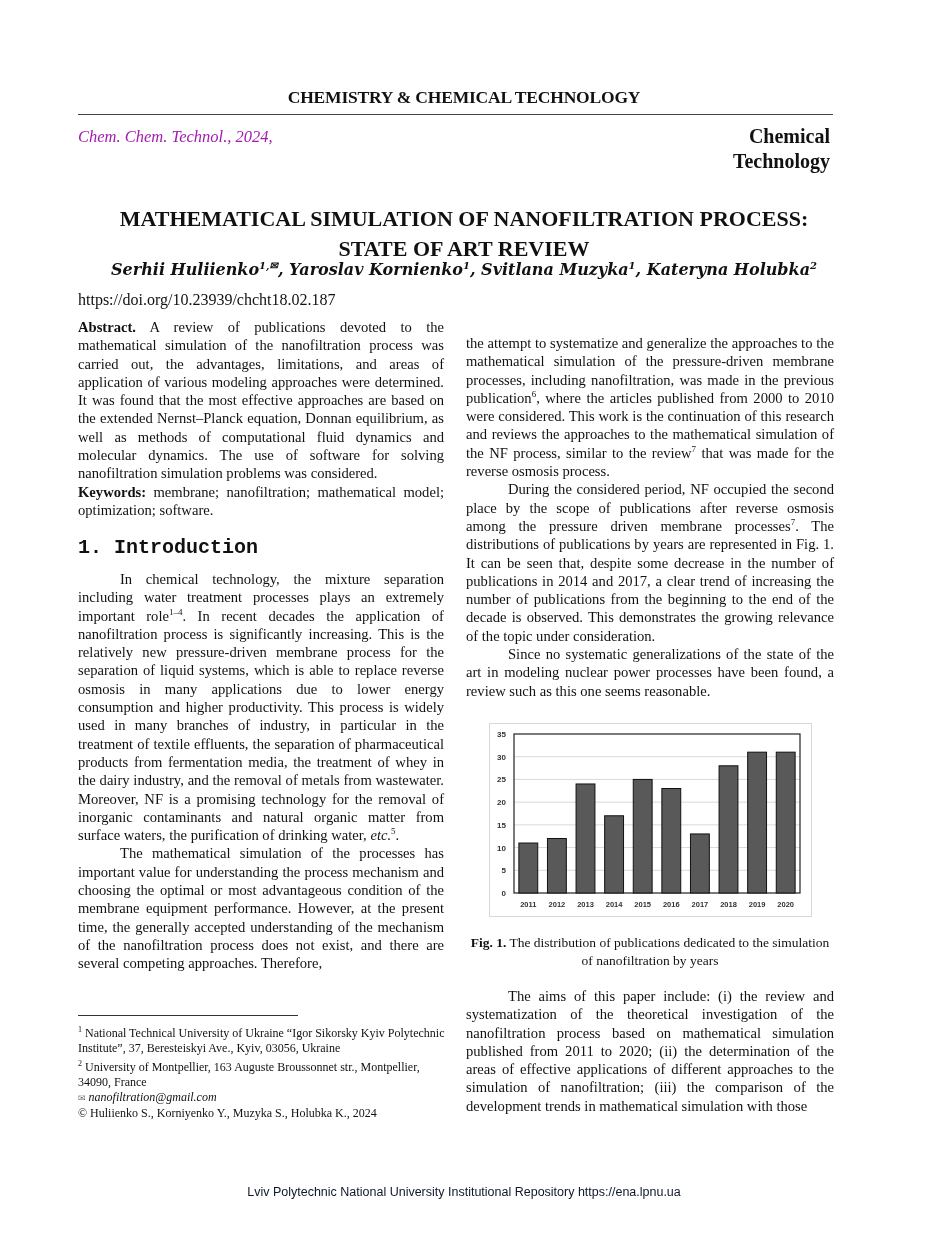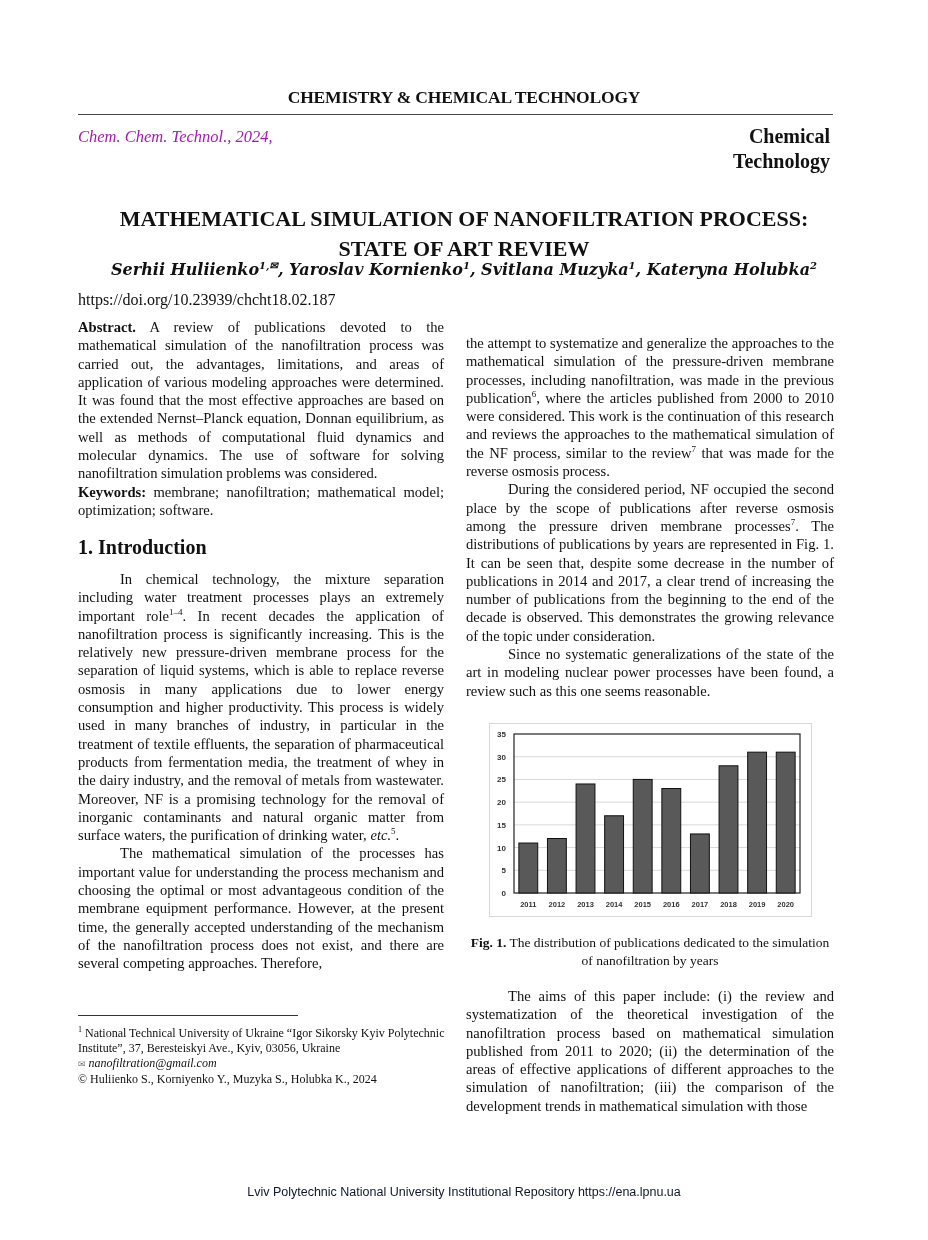--- a/index.html
+++ b/index.html
@@ -11,21 +11,21 @@
   .section-name { right: 98px; top: 124px; text-align: right; font-weight: bold; font-size: 20px; line-height: 25px; }
   .title { left: 60px; width: 808px; top: 186px; text-align: center; font-weight: bold; font-size: 22px; line-height: 30px; margin-top: 18px; }
   .authors { left: 0; width: 928px; top: 260px; text-align: center; font-style: italic; font-weight: bold; font-size: 16px; font-family: "DejaVu Serif", serif; }
   .authors sup { font-size: 10px; }
   .doi { left: 78px; top: 291px; font-size: 16px; }
   .col { font-size: 14.6px; line-height: 18.3px; text-align: justify; }
   .col p { margin: 0; }
   .indent { text-indent: 42px; }
   .left-col { left: 78px; width: 366px; }
   .right-col { left: 466px; width: 368px; }
-  .h1 { font-weight: bold; font-size: 20px; font-family: Liberation Serif, serif; text-align: center; }
+  .h1 { font-weight: bold; font-size: 20px; font-family: Liberation Mono, monospace; text-align: center; }
   sup.ref { font-size: 9px; line-height: 0; }
   .fn-rule { left: 78px; top: 1015px; width: 220px; border-top: 1px solid #333; }
   .footnotes { left: 78px; width: 370px; top: 1022px; font-size: 12px; line-height: 15px; }
   .footnotes p { margin: 0; }
   .footer { left: 0; width: 928px; top: 1185px; text-align: center; font-family: "Liberation Sans", sans-serif; font-size: 12.5px; color: #0f172a; }
   .figbox { left: 489px; top: 723px; width: 321px; height: 192px; border: 1px solid #d8d8d8; background: #fff; }
   .caption { left: 466px; width: 368px; top: 934px; text-align: center; font-size: 13.5px; line-height: 18px; }
   svg text { font-family: "Liberation Sans", sans-serif; }
 </style>
 </head>
@@ -63,20 +63,21 @@
 <div class="abs h1" style="left:78px; top:536px;">1. Introduction</div>
 
 <div class="abs col left-col" style="top:570px;">
   <p class="indent"><span>In chemical technology, the mixture separation including water treatment processes plays an extremely important role</span><sup class="ref">1–4</sup><span>. In recent decades the application of nanofiltration process is significantly increasing. This is the relatively new pressure-driven membrane process for the separation of liquid systems, which is able to replace reverse osmosis in many applications due to lower energy consumption and higher productivity. This process is widely used in many branches of industry, in particular in the treatment of textile effluents, the separation of pharmaceutical products from fermentation media, the treatment of whey in the dairy industry, and the removal of metals from wastewater. Moreover, NF is a promising technology for the removal of inorganic contaminants and natural organic matter from surface waters, the purification of drinking water, </span><i>etc.</i><sup class="ref">5</sup><span>.</span></p>
   <p class="indent">The mathematical simulation of the processes has important value for understanding the process mechanism and choosing the optimal or most advantageous condition of the membrane equipment performance. However, at the present time, the generally accepted understanding of the mechanism of the nanofiltration process does not exist, and there are several competing approaches. Therefore,</p>
 </div>
 
 <div class="abs fn-rule"></div>
 <div class="abs footnotes">
   <p><sup style="font-size:8px">1</sup><span> National Technical University of Ukraine “Igor Sikorsky Kyiv Polytechnic Institute”, 37, Beresteiskyi Ave., Kyiv, 03056, Ukraine</span></p>
+  <p><sup style="font-size:8px">2</sup><span> University of Montpellier, 163 Auguste Broussonnet str., Montpellier, 34090, France</span></p>
   <p><span style="font-size:9px;color:#666">✉</span> <i>nanofiltration@gmail.com</i></p>
   <p>© Huliienko S., Korniyenko Y., Muzyka S., Holubka K., 2024</p>
 </div>
 
 <div class="abs col right-col" style="top:334px;">
   <p><span>the attempt to systematize and generalize the approaches to the mathematical simulation of the pressure-driven membrane processes, including nanofiltration, was made in the previous publication</span><sup class="ref">6</sup><span>, where the articles published from 2000 to 2010 were considered. This work is the continuation of this research and reviews the approaches to the mathematical simulation of the NF process, similar to the review</span><sup class="ref">7</sup><span> that was made for the reverse osmosis process.</span></p>
   <p class="indent"><span>During the considered period, NF occupied the second place by the scope of publications after reverse osmosis among the pressure driven membrane processes</span><sup class="ref">7</sup><span>. The distributions of publications by years are represented in Fig. 1. It can be seen that, despite some decrease in the number of publications in 2014 and 2017, a clear trend of increasing the number of publications from the beginning to the end of the decade is observed. This demonstrates the growing relevance of the topic under consideration.</span></p>
   <p class="indent">Since no systematic generalizations of the state of the art in modeling nuclear power processes have been found, a review such as this one seems reasonable.</p>
 </div>
 

